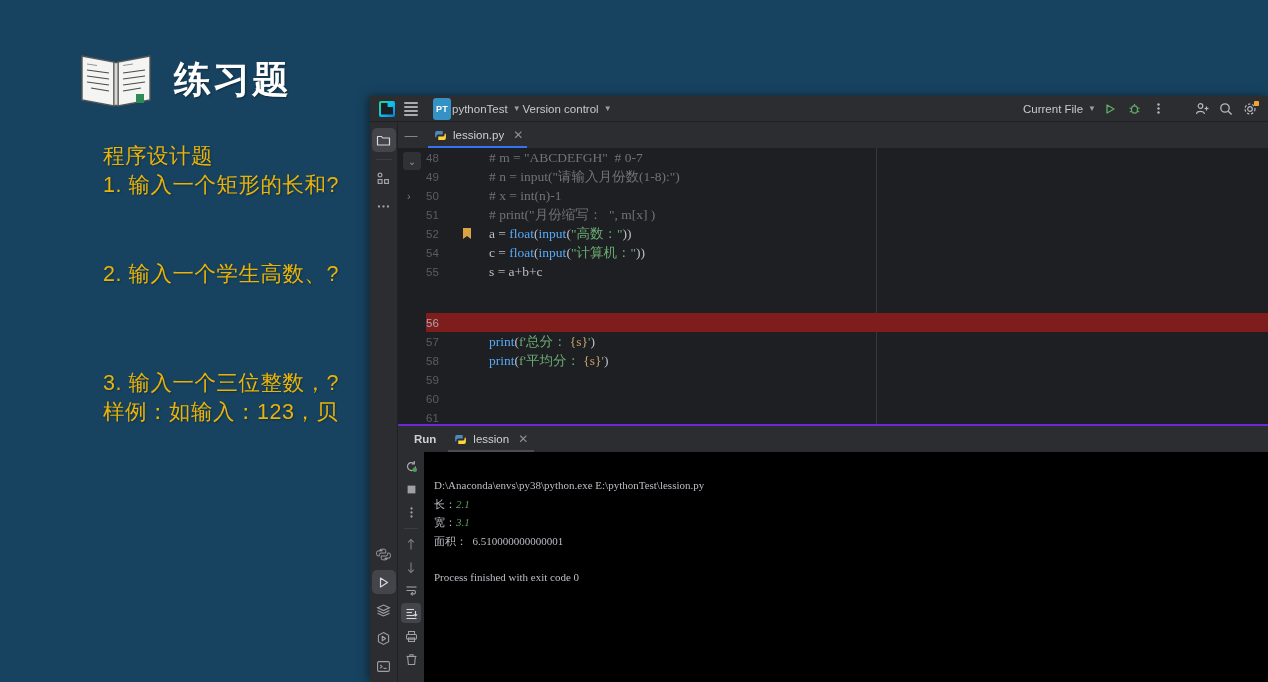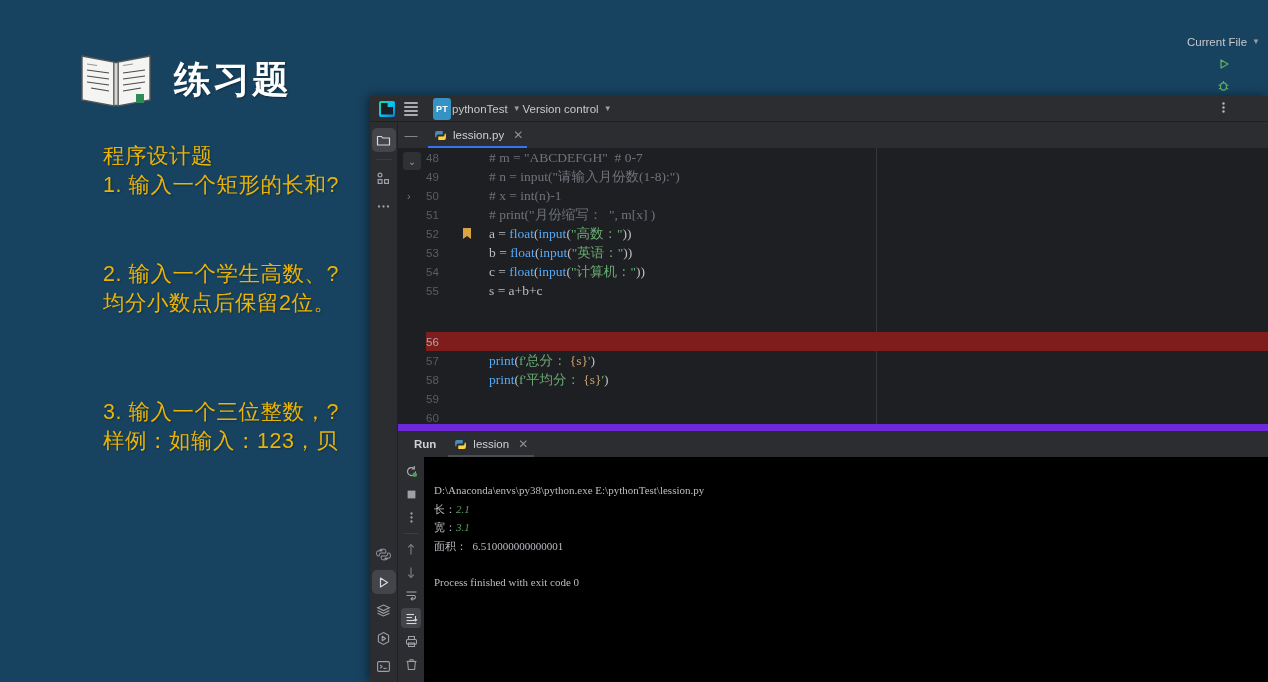--- a/index.html
+++ b/index.html
@@ -81,21 +81,21 @@
   }
   .tb-item {
     display: flex; align-items: center; gap: 5px;
     padding: 2px 1px; height: 20px;
     color: #c7c9ce; font-size: 11.5px; white-space: nowrap;
     border-radius: 4px; cursor: default;
   }
   .chev { font-size: 8px; color: #9a9da2; }
   .tb-right {
     margin-left: auto; display: flex; align-items: center;
-    gap: 2px; padding-right: 7px; flex-direction: column;
+    gap: 2px; padding-right: 7px;
   }
   .tb-btn {
     width: 22px; height: 20px;
     display: flex; align-items: center; justify-content: center;
     color: #b6b8bd; border-radius: 4px;
   }
   .tb-btn svg { display: block; }
   .gear-wrap { position: relative; }
   .gear-dot {
     position: absolute; right: 2px; top: 2px;
@@ -189,21 +189,21 @@
   .c-comment { color: #6f737a; }
   .c-plain   { color: #bcbec4; }
   .c-func    { color: #57aaf7; }
   .c-str     { color: #6aab73; }
   .c-fstr    { color: #6aab73; }
   .c-brace   { color: #c9a26d; }
 
   
   .run-panel {
     height: 258px; background: #2b2d30;
-    border-top: 7px solid #6d28d9;
+    border-top: 2px solid #6d28d9;
     display: flex; flex-direction: column; flex: none;
   }
   .run-tabrow {
     height: 26px; display: flex; align-items: stretch;
     padding-left: 6px; flex: none;
   }
   .run-label {
     display: flex; align-items: center; padding: 0 10px;
     font-size: 11.5px; font-weight: 700; color: #ced0d6;
   }
@@ -265,21 +265,20 @@
       <rect x="58" y="46" width="8" height="9" fill="#2e8b57"></rect>
     </svg>
     <div class="slide-title">练习题</div>
   </div>
 
   <div class="slide-body">
     <div class="para">程序设计题</div>
     <div class="para">1. 输入一个矩形的长和?</div>
     <div class="gap-1"></div>
     <div class="para">2. 输入一个学生高数、?</div>
-    <div class="para">均分小数点后保留2位。</div>
     <div class="gap-2"></div>
     <div class="para">3. 输入一个三位整数，?</div>
     <div class="para">样例：如输入：123，贝</div>
   </div>
 </div>
 
 <div id="ide">
 
   <div class="titlebar">
     <div class="tb-left">
@@ -436,21 +435,20 @@
           <div class="fold-caret" style="top:42px">›</div>
         </div>
         <div class="code-area">
           <div class="margin-guide"></div>
           <div id="code-lines">
               <div class="code-line"><span class="ln">48</span><span class="bookmark"></span><span class="code-txt"><span class="c-comment"># m = "ABCDEFGH"  # 0-7</span></span></div>
               <div class="code-line"><span class="ln">49</span><span class="bookmark"></span><span class="code-txt"><span class="c-comment"># n = input("请输入月份数(1-8):")</span></span></div>
               <div class="code-line"><span class="ln">50</span><span class="bookmark"></span><span class="code-txt"><span class="c-comment"># x = int(n)-1</span></span></div>
               <div class="code-line"><span class="ln">51</span><span class="bookmark"></span><span class="code-txt"><span class="c-comment"># print("月份缩写：  ", m[x] )</span></span></div>
               <div class="code-line"><span class="ln">52</span><span class="bookmark"><span class="bm-flag"></span></span><span class="code-txt"><span class="c-plain">a = </span><span class="c-func">float</span><span class="c-plain">(</span><span class="c-func">input</span><span class="c-plain">(</span><span class="c-str">"高数："</span><span class="c-plain">))</span></span></div>
-              <div class="code-line"><span class="ln">53</span><span class="bookmark"></span><span class="code-txt"><span class="c-plain">b = </span><span class="c-func">float</span><span class="c-plain">(</span><span class="c-func">input</span><span class="c-plain">(</span><span class="c-str">"英语："</span><span class="c-plain">))</span></span></div>
               <div class="code-line"><span class="ln">54</span><span class="bookmark"></span><span class="code-txt"><span class="c-plain">c = </span><span class="c-func">float</span><span class="c-plain">(</span><span class="c-func">input</span><span class="c-plain">(</span><span class="c-str">"计算机："</span><span class="c-plain">))</span></span></div>
               <div class="code-line"><span class="ln">55</span><span class="bookmark"></span><span class="code-txt"><span class="c-plain">s = a+b+c</span></span></div>
               <div class="code-line current"><span class="ln">56</span><span class="bookmark"></span><span class="code-txt"></span></div>
               <div class="code-line"><span class="ln">57</span><span class="bookmark"></span><span class="code-txt"><span class="c-func">print</span><span class="c-plain">(</span><span class="c-fstr">f'总分：</span><span class="c-brace"> {s}</span><span class="c-fstr">'</span><span class="c-plain">)</span></span></div>
               <div class="code-line"><span class="ln">58</span><span class="bookmark"></span><span class="code-txt"><span class="c-func">print</span><span class="c-plain">(</span><span class="c-fstr">f'平均分：</span><span class="c-brace"> {s}</span><span class="c-fstr">'</span><span class="c-plain">)</span></span></div>
               <div class="code-line"><span class="ln">59</span><span class="bookmark"></span><span class="code-txt"></span></div>
               <div class="code-line"><span class="ln">60</span><span class="bookmark"></span><span class="code-txt"></span></div>
               <div class="code-line"><span class="ln">61</span><span class="bookmark"></span><span class="code-txt"></span></div>
             </div>
         </div>

